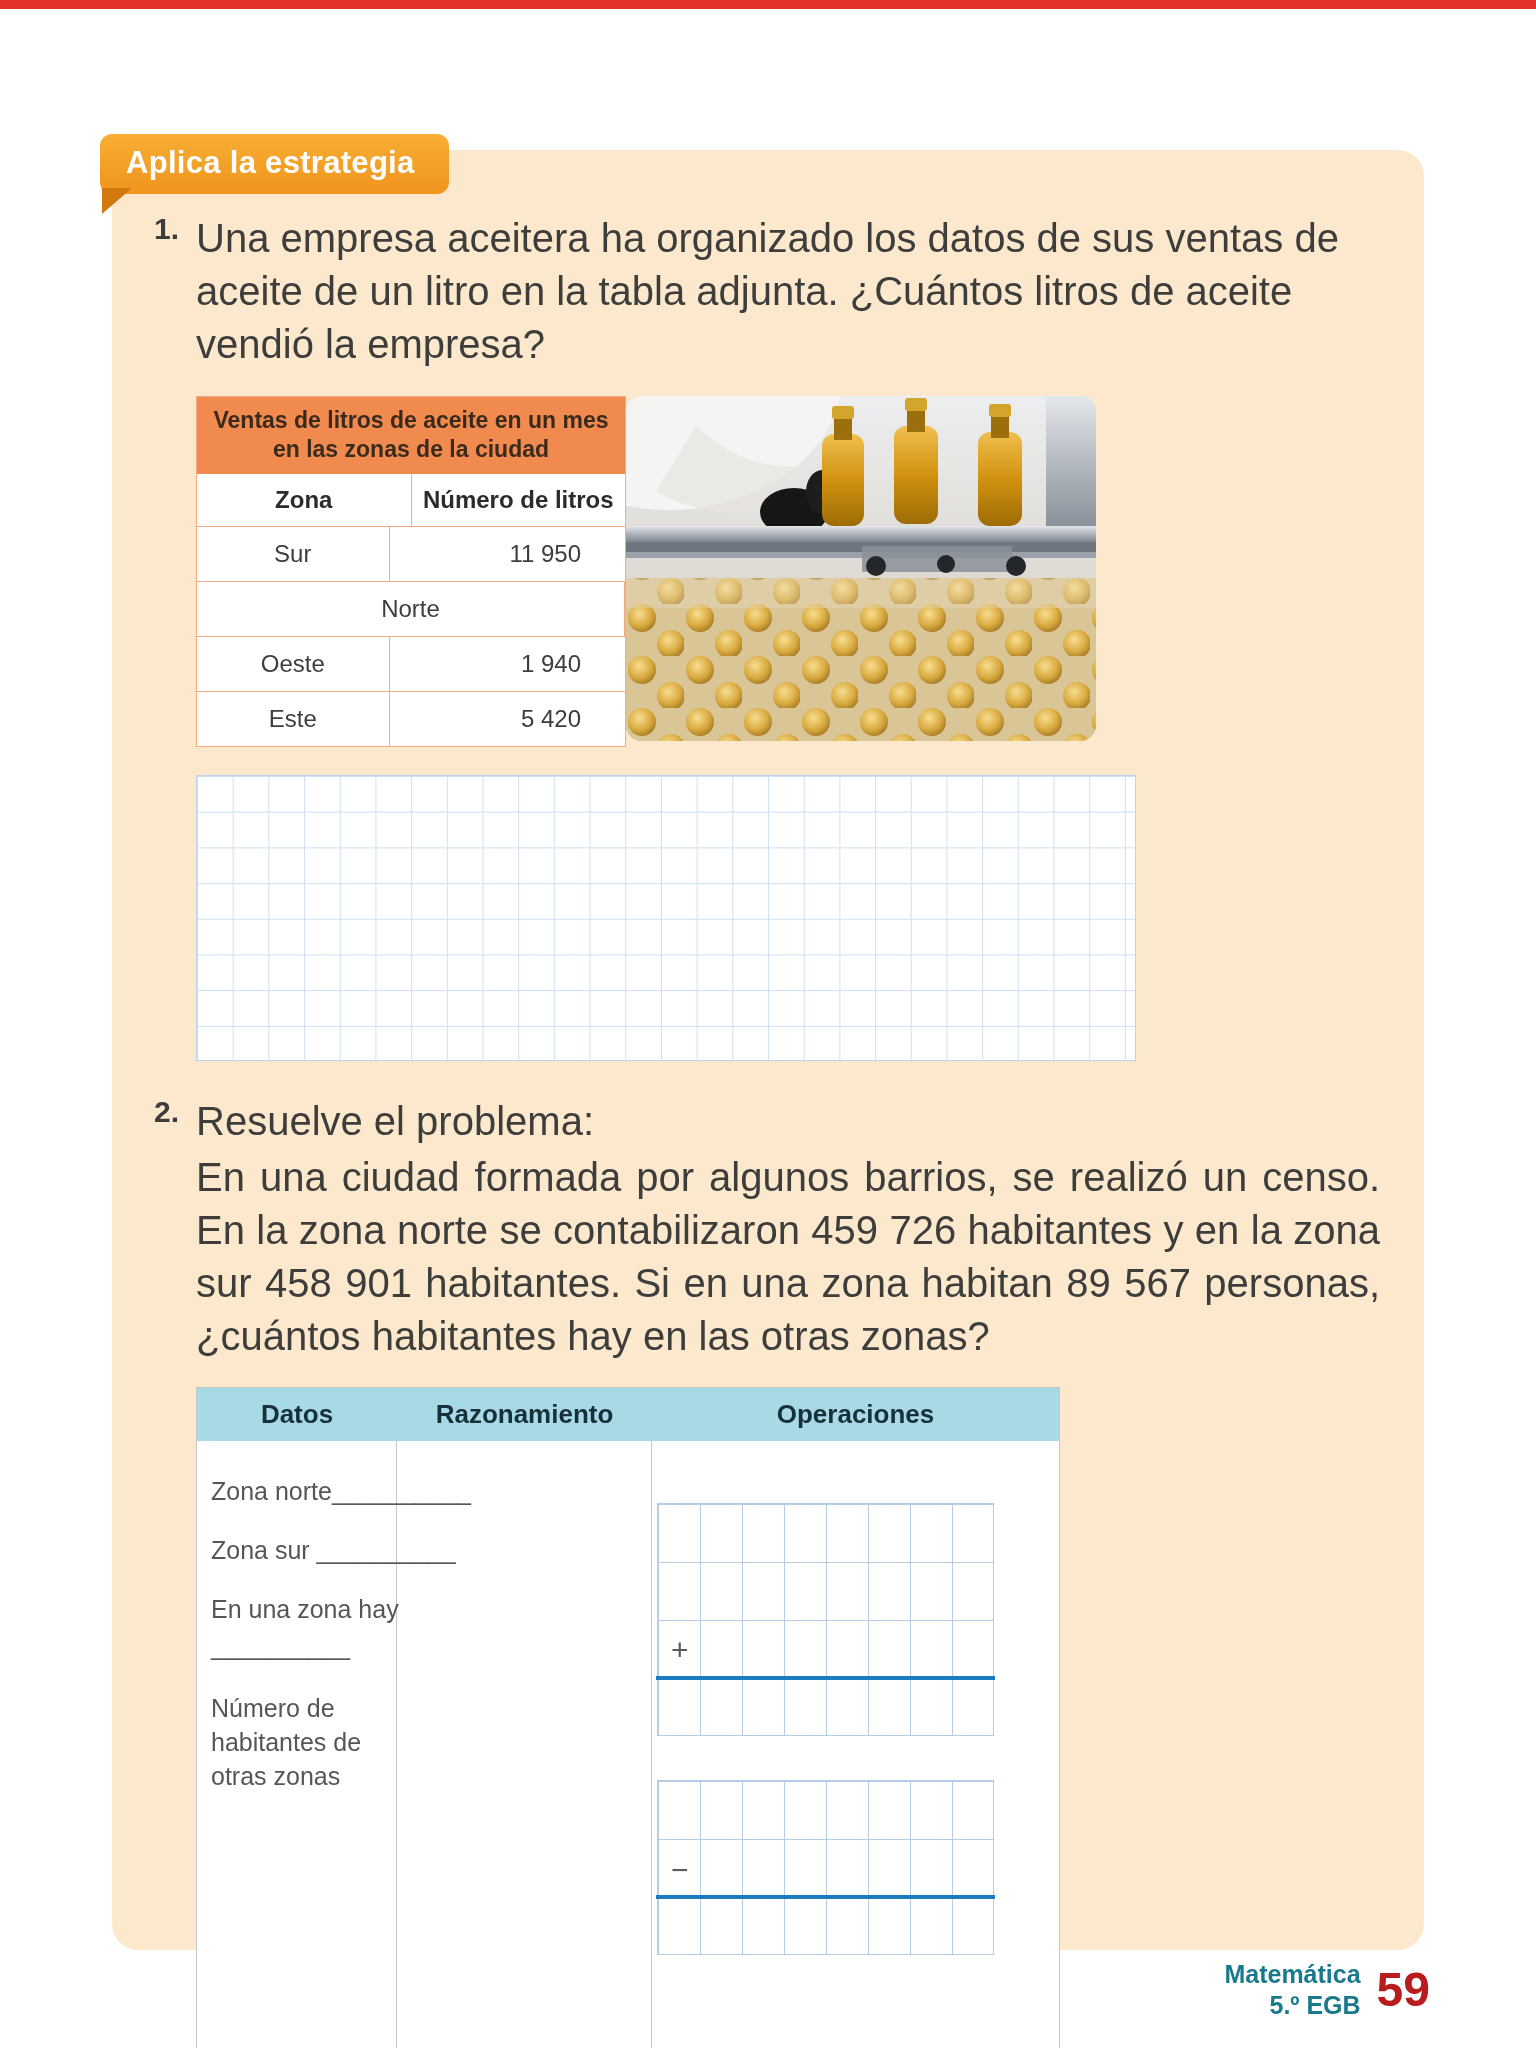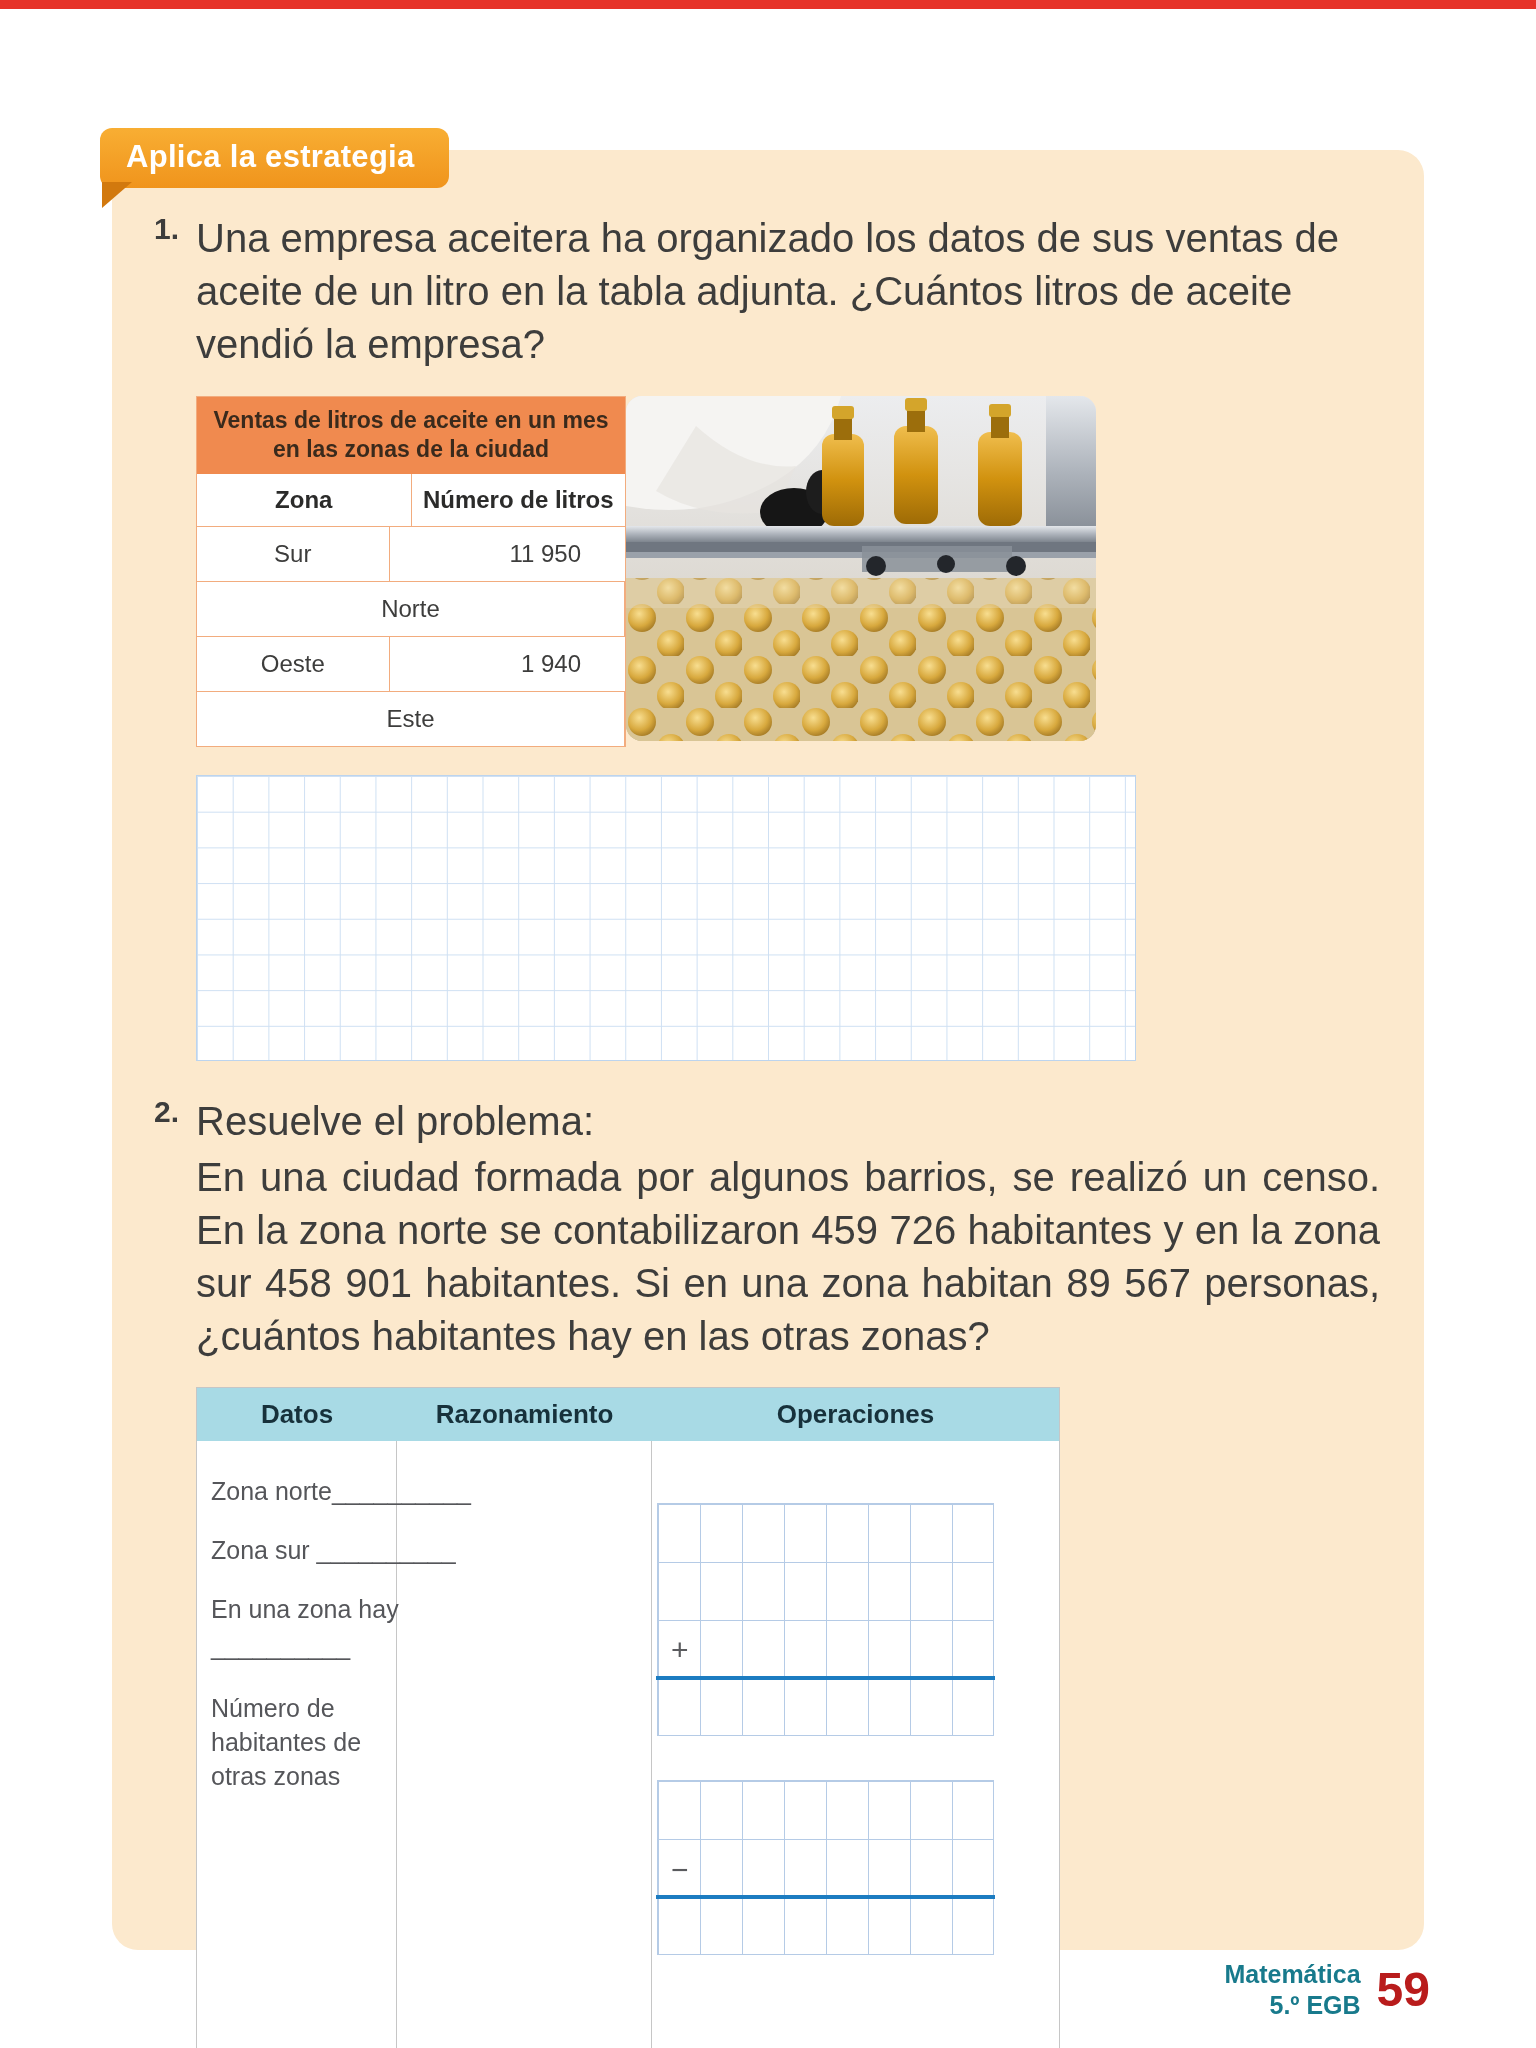--- a/index.html
+++ b/index.html
@@ -9,21 +9,21 @@
     background: #ffffff;
     font-family: "Liberation Sans", sans-serif;
     color: #3D3D3C;
     overflow: hidden;
   }
 
   .red-bar { position:absolute; top:0; left:0; right:0; height:9px; background:#E63329; }
 
   
   .badge {
-    position:absolute; left:100px; top:128px; z-index:3;
+    position:absolute; left:100px; top:134px; z-index:3;
     background:linear-gradient(180deg,#F8AE33,#F0941C);
     border-radius:12px;
     padding:11px 34px 13px 26px;
     color:#fff; font-size:31px; font-weight:bold;
     letter-spacing:0.3px;
   }
   .badge::after {
     content:""; position:absolute; left:2px; top:100%; margin-top:-6px;
     width:0; height:0; z-index:-1;
     border-top:26px solid #D2790E; border-right:30px solid transparent;
@@ -143,20 +143,21 @@
       </div>
       <div class="oil-row">
         <div class="oil-zona">Norte</div>
       </div>
       <div class="oil-row">
         <div class="oil-zona">Oeste</div>
         <div class="oil-litros">1 940</div>
       </div>
       <div class="oil-row">
         <div class="oil-zona">Este</div>
+        <div class="oil-litros">5 420</div>
       </div>
     </div>
 
     <div class="photo" aria-label="oil-bottling-plant-photo">
       <svg viewBox="0 0 470 345" width="100%" height="100%" preserveAspectRatio="none">
         <defs>
           <linearGradient id="gBg" x1="0" y1="0" x2="0" y2="1">
             <stop offset="0" stop-color="#ECEDEF"></stop>
               <stop offset="0.55" stop-color="#DDD9D2"></stop>
               <stop offset="1" stop-color="#CBB98D"></stop>

